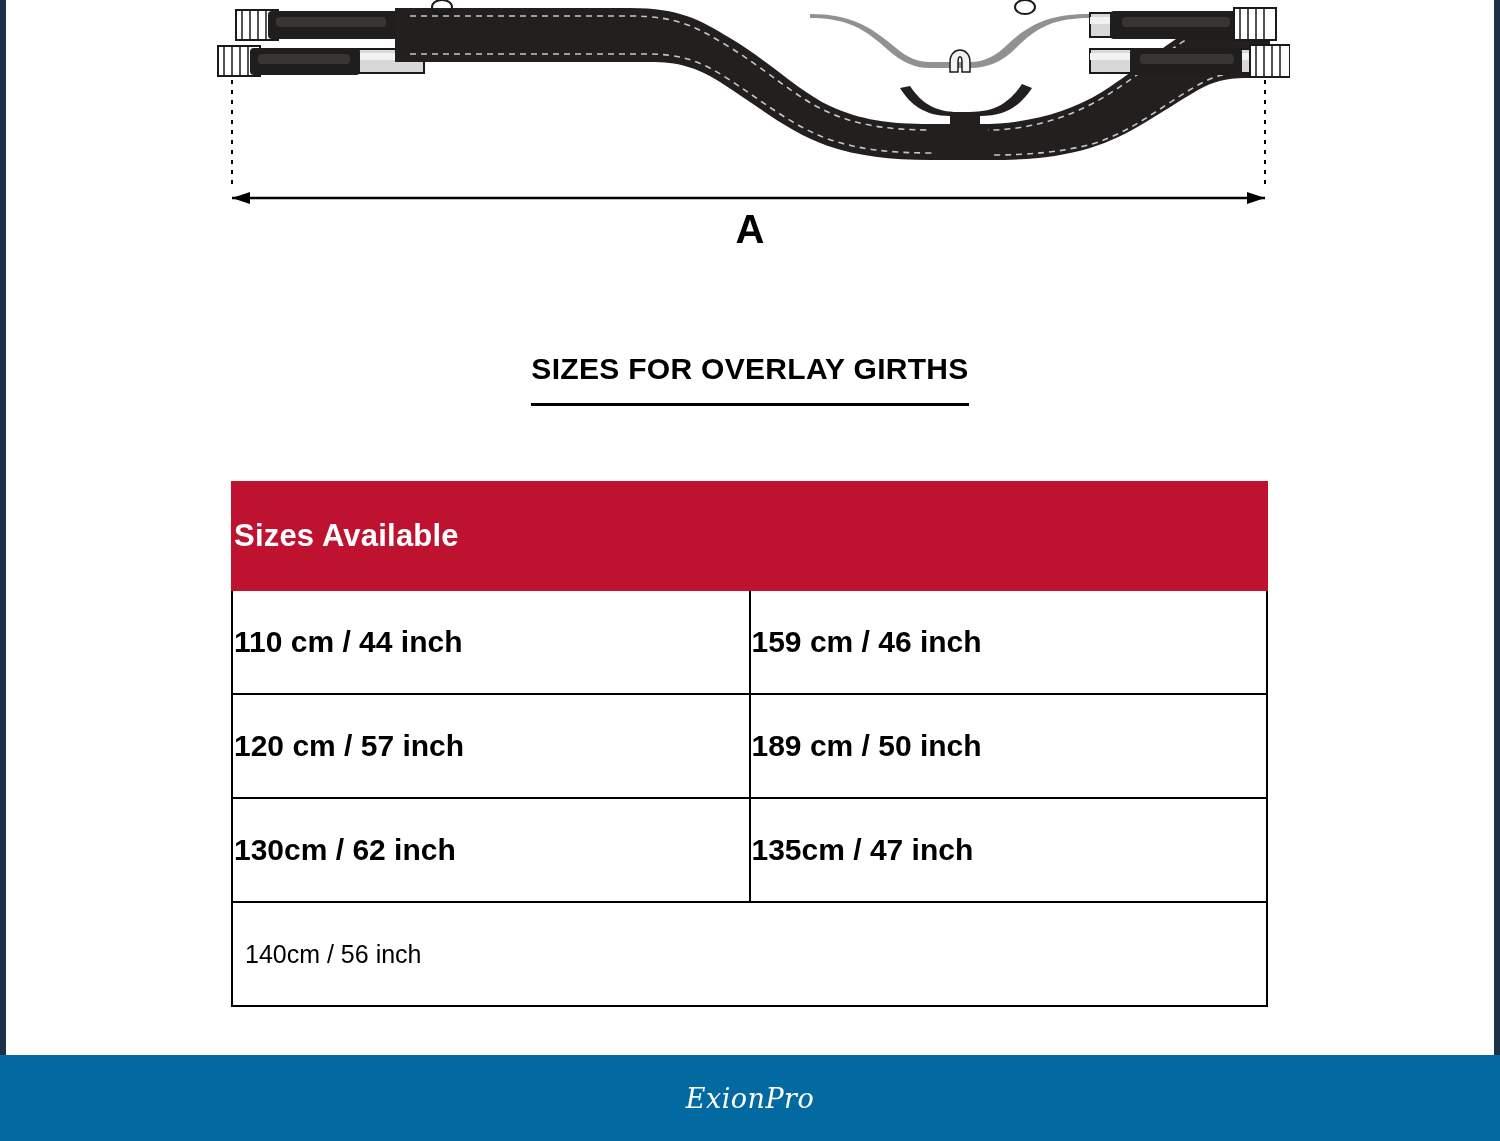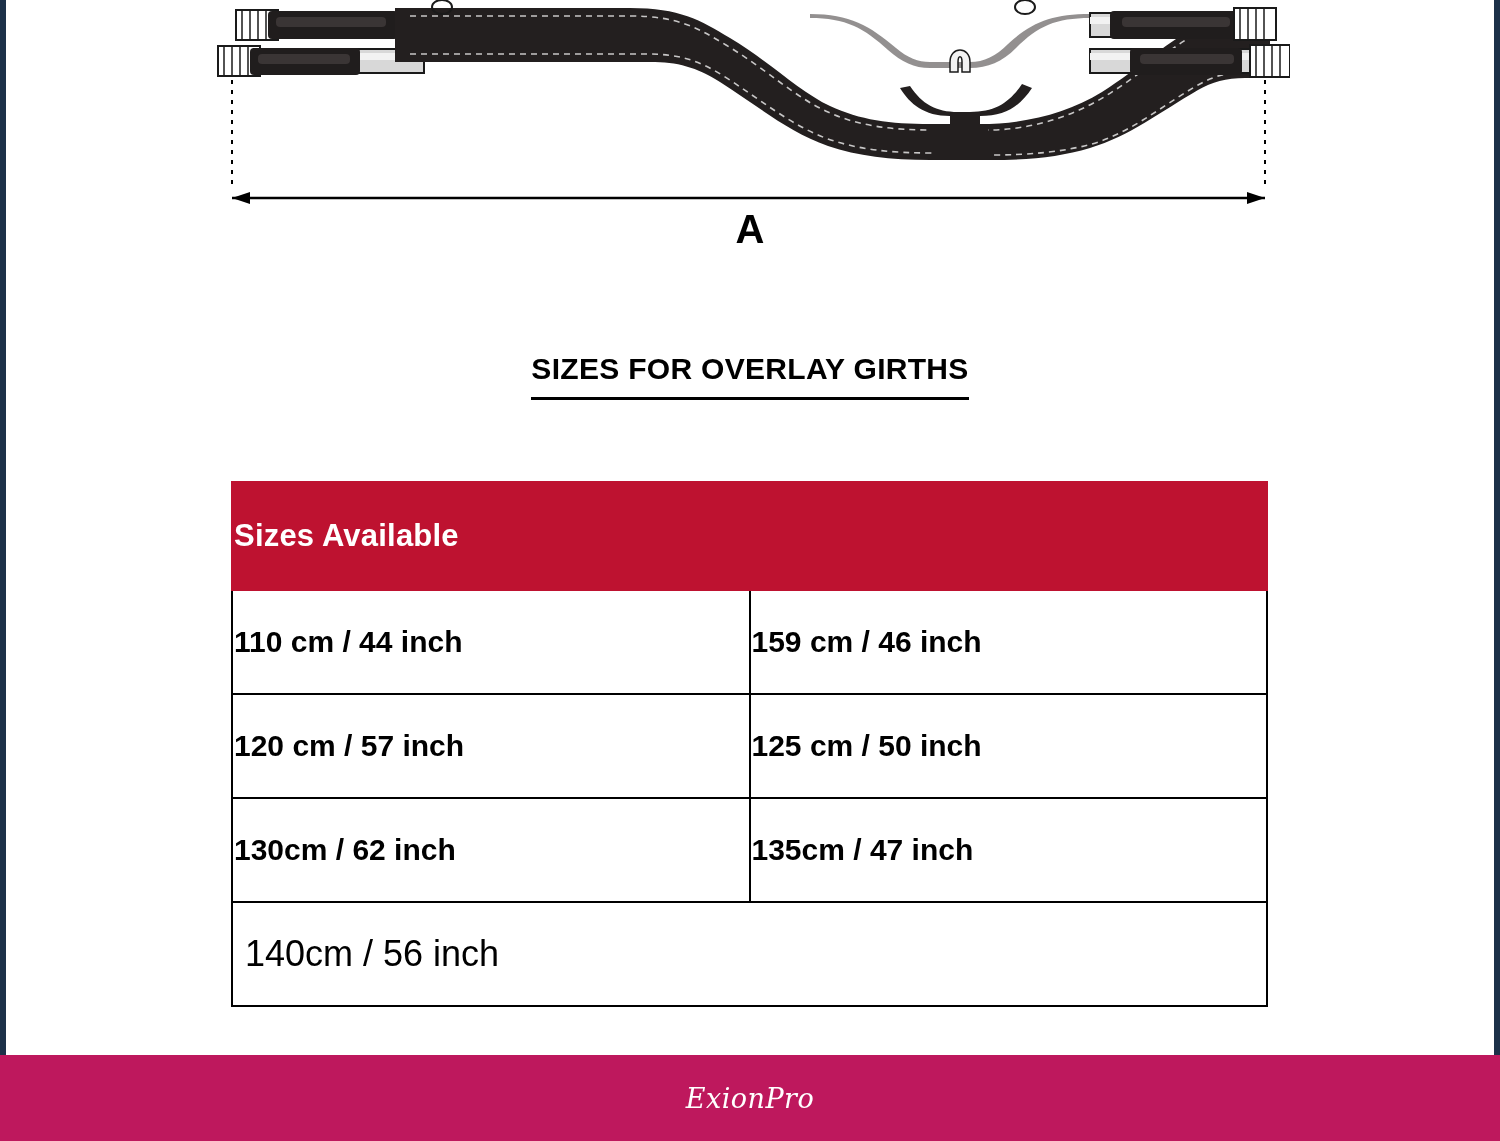--- a/index.html
+++ b/index.html
@@ -51,21 +51,21 @@
     left: 0;
     width: 1500px;
     text-align: center;
     font-size: 30px;
     font-weight: bold;
     letter-spacing: 0.3px;
     color: #000000;
   }
   .heading span {
     border-bottom: 3px solid #000;
-    padding-bottom: 12px;
+    padding-bottom: 18px;
   }
 
   
   .size-table {
     position: absolute;
     left: 231px;
     top: 481px;
     width: 1037px;
     border-collapse: collapse;
     table-layout: fixed;
@@ -83,33 +83,33 @@
     height: 104px;
     border-color: #be1230;
     letter-spacing: 0.2px;
   }
   .size-table td.size-cell {
     font-size: 30px;
     height: 100px;
     font-weight: 700;
   }
   .size-table td.full-cell {
-    font-size: 36px;
+    font-size: 25px;
     height: 100px;
     padding-left: 12px;
   }
 
   
   .footer {
     position: absolute;
     left: 0;
     bottom: 0;
     width: 1500px;
     height: 86px;
-    background: #be185d;
+    background: #0369a1;
     display: flex;
     align-items: center;
     justify-content: center;
   }
   .brand {
     color: #ffffff;
     font-family: "DejaVu Serif", serif;
     font-style: italic;
     font-size: 27px;
     letter-spacing: 0.5px;
@@ -262,21 +262,21 @@
         <th class="header-cell" colspan="2">Sizes Available</th>
       </tr>
     </thead>
     <tbody>
       <tr>
         <td class="size-cell">110 cm / 44 inch</td>
         <td class="size-cell">159 cm / 46 inch</td>
       </tr>
       <tr>
         <td class="size-cell">120 cm / 57 inch</td>
-        <td class="size-cell">125 cm / 50 inch</td>
+        <td class="size-cell">189 cm / 50 inch</td>
       </tr>
       <tr>
         <td class="size-cell">130cm / 62 inch</td>
         <td class="size-cell">135cm / 47 inch</td>
       </tr>
       <tr>
         <td class="full-cell" colspan="2">140cm / 56 inch</td>
       </tr>
     </tbody>
   </table>

